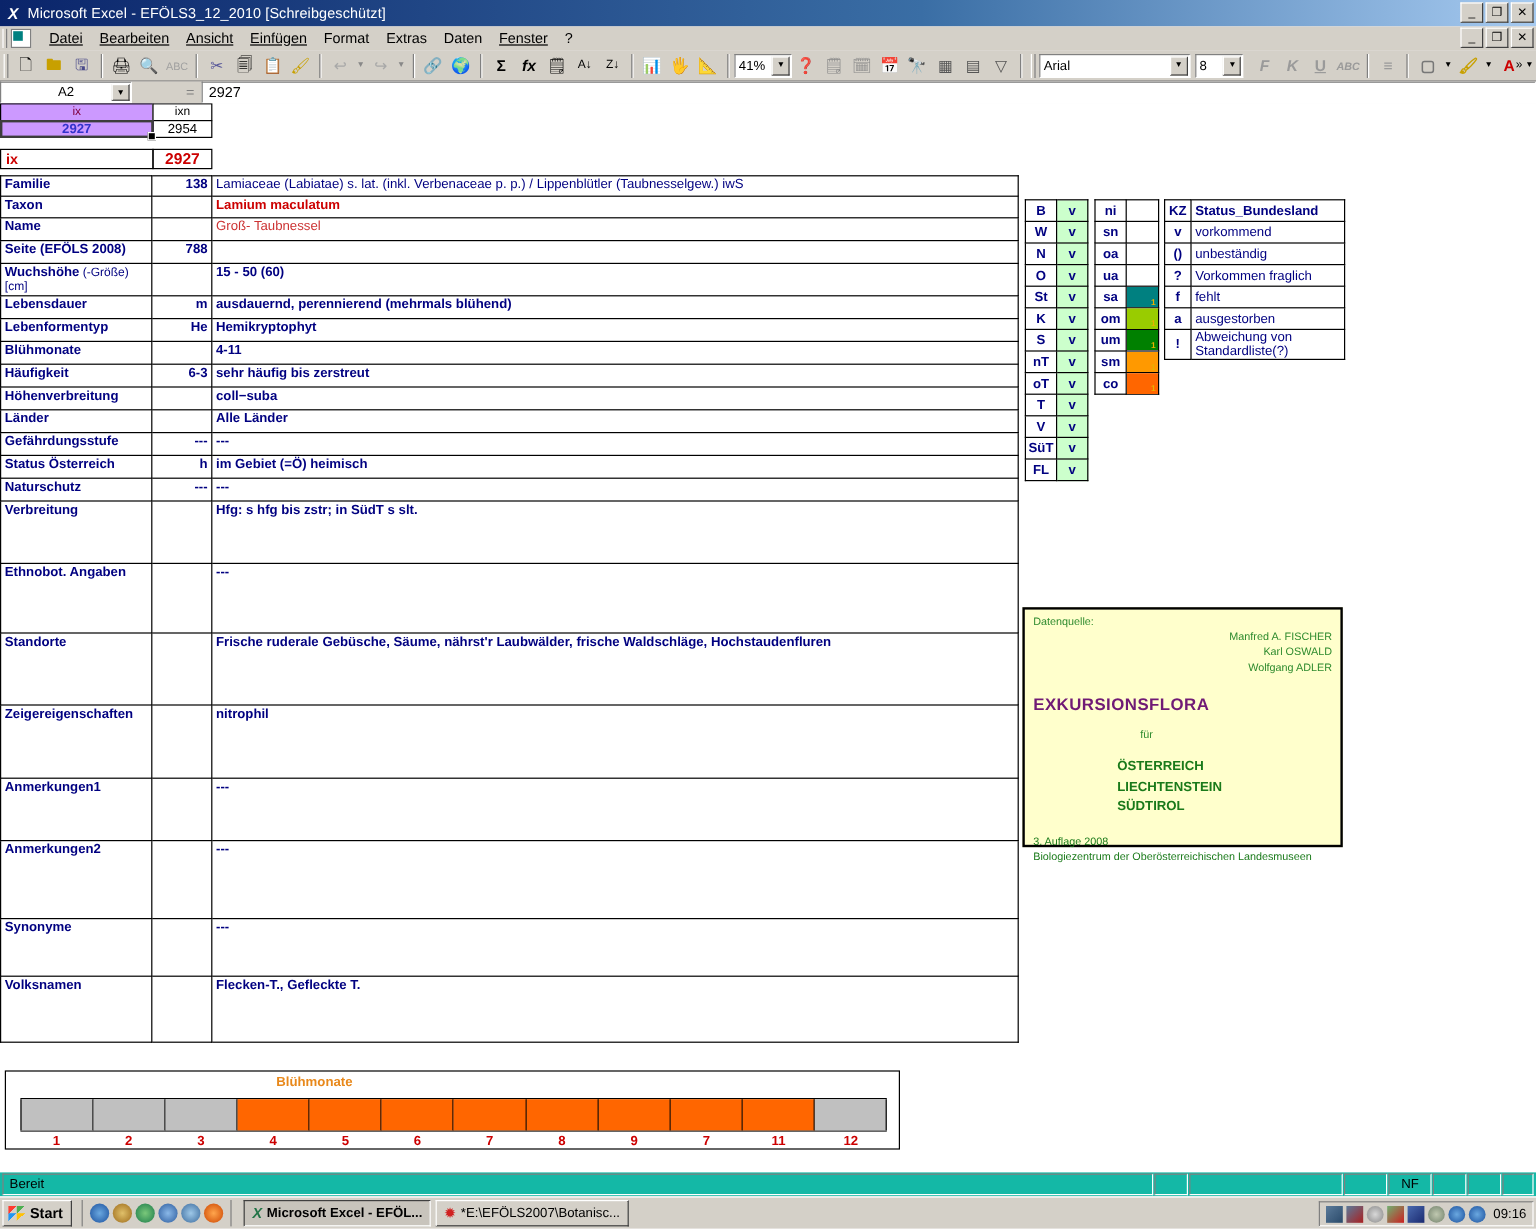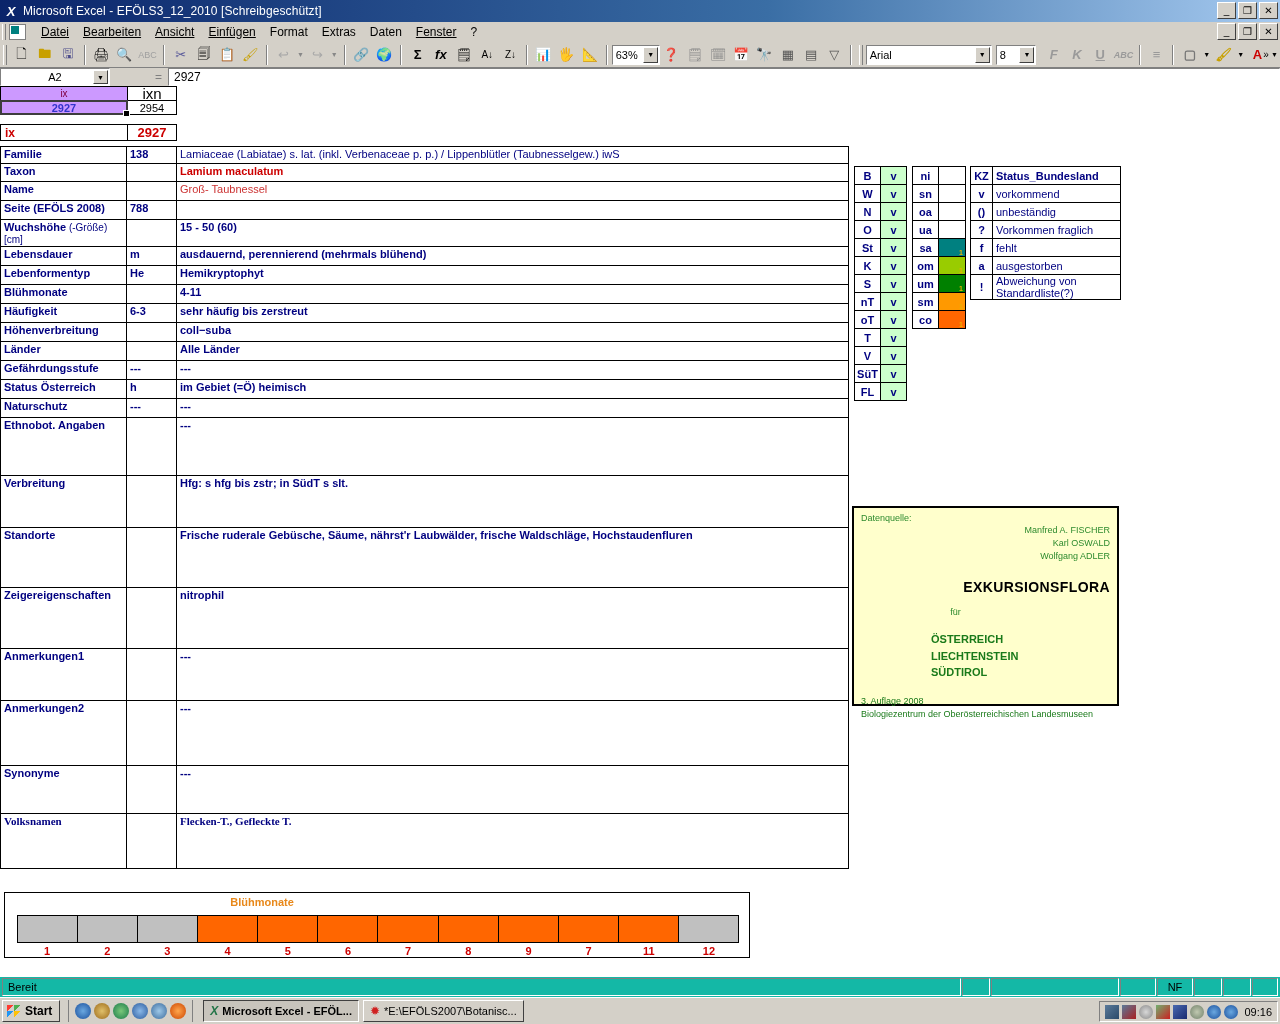--- a/index.html
+++ b/index.html
@@ -121,21 +121,21 @@
     position: absolute; left: 0; top: 86px; width: 1280px; height: 890px;
     background: #ffffff; overflow: hidden;
   }
 
   
   .minigrid { position: absolute; left: 0; top: 0; }
   .mg-row { display: flex; }
   .mg-cell {
     height: 15px; border: 1px solid #000; margin-right: -1px; margin-bottom: -1px;
     display: flex; align-items: center; justify-content: center;
-    font-size: 15px; color: #000;
+    font-size: 10px; color: #000;
   }
   .mg-hdr-a { width: 128px; background: #cc99ff; color: #800040; font-size: 10px; }
   .mg-hdr-b { width: 50px; background: #ffffff; color: #000; }
   .mg-val-a { width: 128px; background: #cc99ff; color: #3333cc; font-weight: bold; font-size: 11px;
      outline: 2px solid #3d3d3d; outline-offset: -2px; position: relative; z-index: 3; }
   .mg-val-a::after {
      content:""; position: absolute; right: -3px; bottom: -3px; width: 5px; height: 5px;
      background: #000; border: 1px solid #fff;
   }
   .mg-val-b { width: 50px; background: #ffffff; color: #000; font-size: 11px; }
@@ -149,21 +149,21 @@
     display:flex; align-items:center; justify-content:center;
     font-size: 13px; font-weight: bold; color: #cc0000; }
 
   
   .maintable { position: absolute; left: 0; top: 60px; border-collapse: collapse; }
   .maintable td {
     border: 1px solid #000; vertical-align: top;
     font-size: 11px; color: #000080; padding: 1px 3px;
   }
   .mt-label { width: 126px; font-weight: bold; color: #000080; }
-  .mt-code  { width: 50px; text-align: left; font-weight: bold; color: #000080; }
+  .mt-code  { width: 50px; text-align: right; font-weight: bold; color: #000080; }
   .mt-val   { width: 672px; font-weight: bold; color: #000080; }
   .mt-val.norm { font-weight: normal; }
   .val-red-b { color: #cc0000 !important; font-weight: bold; }
   .val-red-n { color: #cc3333 !important; font-weight: normal; }
   .lbl-small { font-weight: normal; font-size: 10px; }
 
   
   .bl-table { position: absolute; left: 854px; top: 80px; border-collapse: collapse; }
   .bl-table td {
     border: 1px solid #000; height: 18px; font-size: 11px; font-weight: bold;
@@ -197,21 +197,21 @@
 
   
   .dq-box {
     position: absolute; left: 852px; top: 420px; width: 267px; height: 200px;
     background: #ffffcc; border: 2px solid #000; padding: 5px 7px;
     font-size: 9px; color: #1a7a1a;
   }
   .dq-label { text-align: left; font-size: 9px; color: #2e8b2e; }
   .dq-authors { text-align: right; font-size: 9px; color: #2e8b2e; line-height: 1.45; margin-top: 1px; }
   .dq-title {
-    text-align: right; font-size: 14px; font-weight: bold; color: #000000;
+    text-align: left; font-size: 14px; font-weight: bold; color: #701a75;
     letter-spacing: 0.4px; margin-top: 16px;
   }
   .dq-fuer { text-align: center; font-size: 9px; color: #2e8b2e; margin-top: 12px; padding-right: 60px; }
   .dq-countries {
     margin-top: 14px; padding-left: 70px; font-size: 11px; font-weight: bold;
     color: #1a7a1a; line-height: 1.5;
   }
   .dq-foot { margin-top: 14px; font-size: 9px; color: #1a7a1a; line-height: 1.5; }
 
   
@@ -353,21 +353,21 @@
   <div class="tbtn" style="font-style:italic;font-weight:bold;">fx</div>
   <div class="tbtn">🗒</div>
   <div class="tbtn" style="font-size:10px;">A↓</div>
   <div class="tbtn" style="font-size:10px;">Z↓</div>
   <div class="sep"></div>
   <div class="tbtn" style="color:#c03030;">📊</div>
   <div class="tbtn" style="color:#555;">🖐</div>
   <div class="tbtn" style="color:#b8860b;">📐</div>
   <div class="sep"></div>
   <div class="combo zoomcombo">
-    <span>63%</span>
+    <span>41%</span>
     <span class="arrow">▼</span>
   </div>
   <div class="tbtn" style="color:#b8860b;">❓</div>
   <div class="tbtn" style="color:#888;">🗒</div>
   <div class="tbtn" style="color:#888;">🗓</div>
   <div class="tbtn" style="color:#888;">📅</div>
   <div class="tbtn">🔭</div>
   <div class="tbtn" style="color:#555;">▦</div>
   <div class="tbtn" style="color:#555;">▤</div>
   <div class="tbtn" style="color:#555;">▽</div>
@@ -492,30 +492,30 @@
         <tr style="height: 19px;">
           <td class="mt-label">Status Österreich</td>
           <td class="mt-code">h</td>
           <td class="mt-val">im Gebiet (=Ö) heimisch</td>
         </tr>
         <tr style="height: 19px;">
           <td class="mt-label">Naturschutz</td>
           <td class="mt-code">---</td>
           <td class="mt-val">---</td>
         </tr>
+        <tr style="height: 52px;">
+          <td class="mt-label">Verbreitung</td>
+          <td class="mt-code"></td>
+          <td class="mt-val">Hfg: s hfg bis zstr; in SüdT s slt.</td>
+        </tr>
         <tr style="height: 58px;">
           <td class="mt-label">Ethnobot. Angaben</td>
           <td class="mt-code"></td>
           <td class="mt-val">---</td>
         </tr>
-        <tr style="height: 52px;">
-          <td class="mt-label">Verbreitung</td>
-          <td class="mt-code"></td>
-          <td class="mt-val">Hfg: s hfg bis zstr; in SüdT s slt.</td>
-        </tr>
         <tr style="height: 60px;">
           <td class="mt-label">Standorte</td>
           <td class="mt-code"></td>
           <td class="mt-val">Frische ruderale Gebüsche, Säume, nährst'r Laubwälder, frische Waldschläge, Hochstaudenfluren</td>
         </tr>
         <tr style="height: 61px;">
           <td class="mt-label">Zeigereigenschaften</td>
           <td class="mt-code"></td>
           <td class="mt-val">nitrophil</td>
         </tr>
@@ -527,21 +527,21 @@
         <tr style="height: 65px;">
           <td class="mt-label">Anmerkungen2</td>
           <td class="mt-code"></td>
           <td class="mt-val">---</td>
         </tr>
         <tr style="height: 48px;">
           <td class="mt-label">Synonyme</td>
           <td class="mt-code"></td>
           <td class="mt-val">---</td>
         </tr>
-        <tr style="height: 55px; font-family: Liberation Serif, serif;">
+        <tr style="height: 55px;">
           <td class="mt-label">Volksnamen</td>
           <td class="mt-code"></td>
           <td class="mt-val">Flecken-T., Gefleckte T.</td>
         </tr>
       </tbody>
   </table>
 
   <table class="bl-table">
     <tbody id="bl-body">
         <tr>

